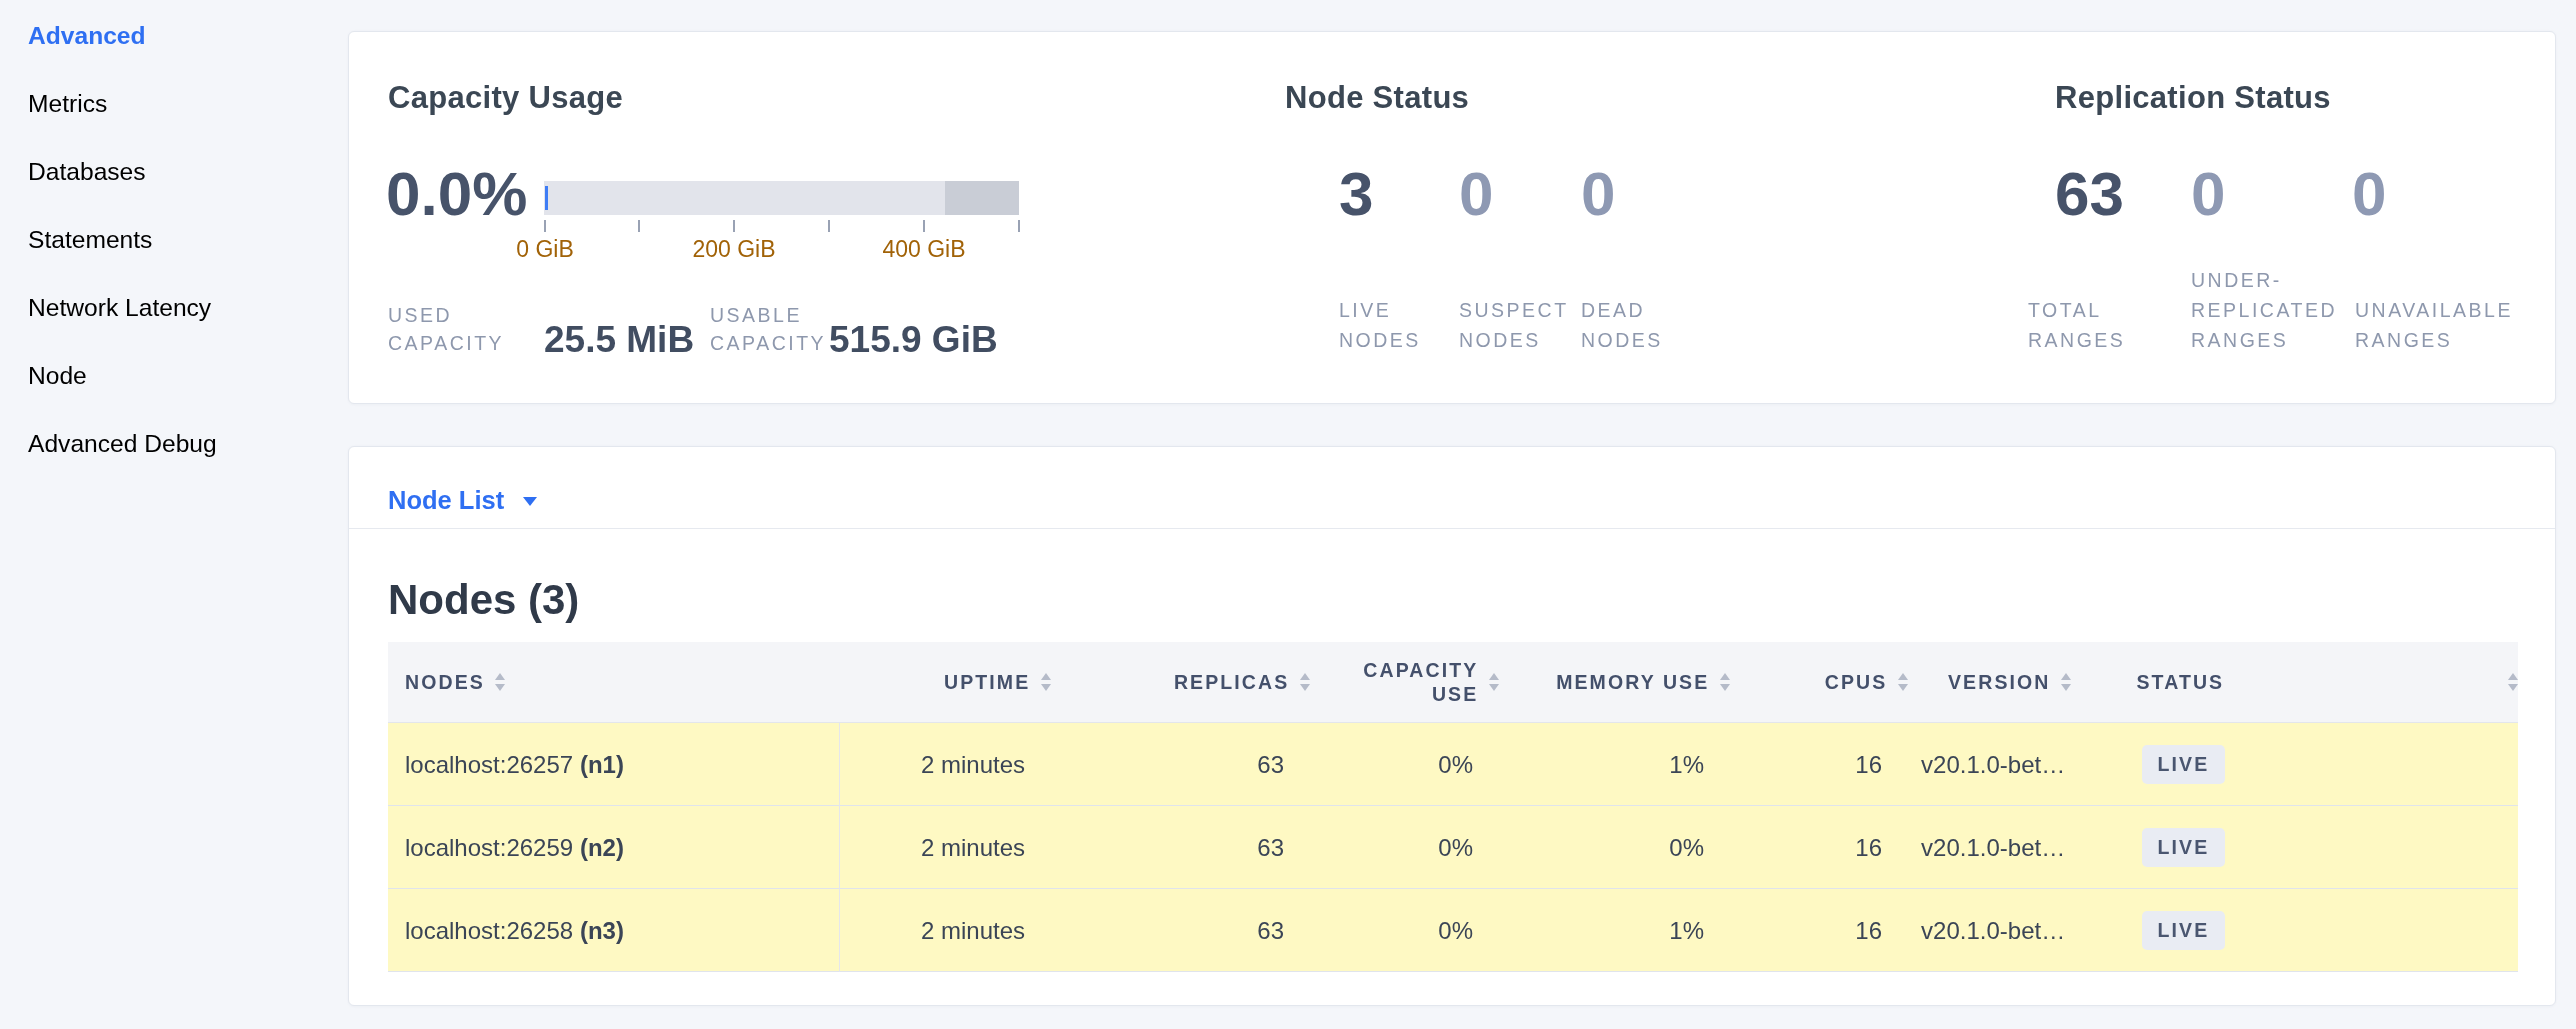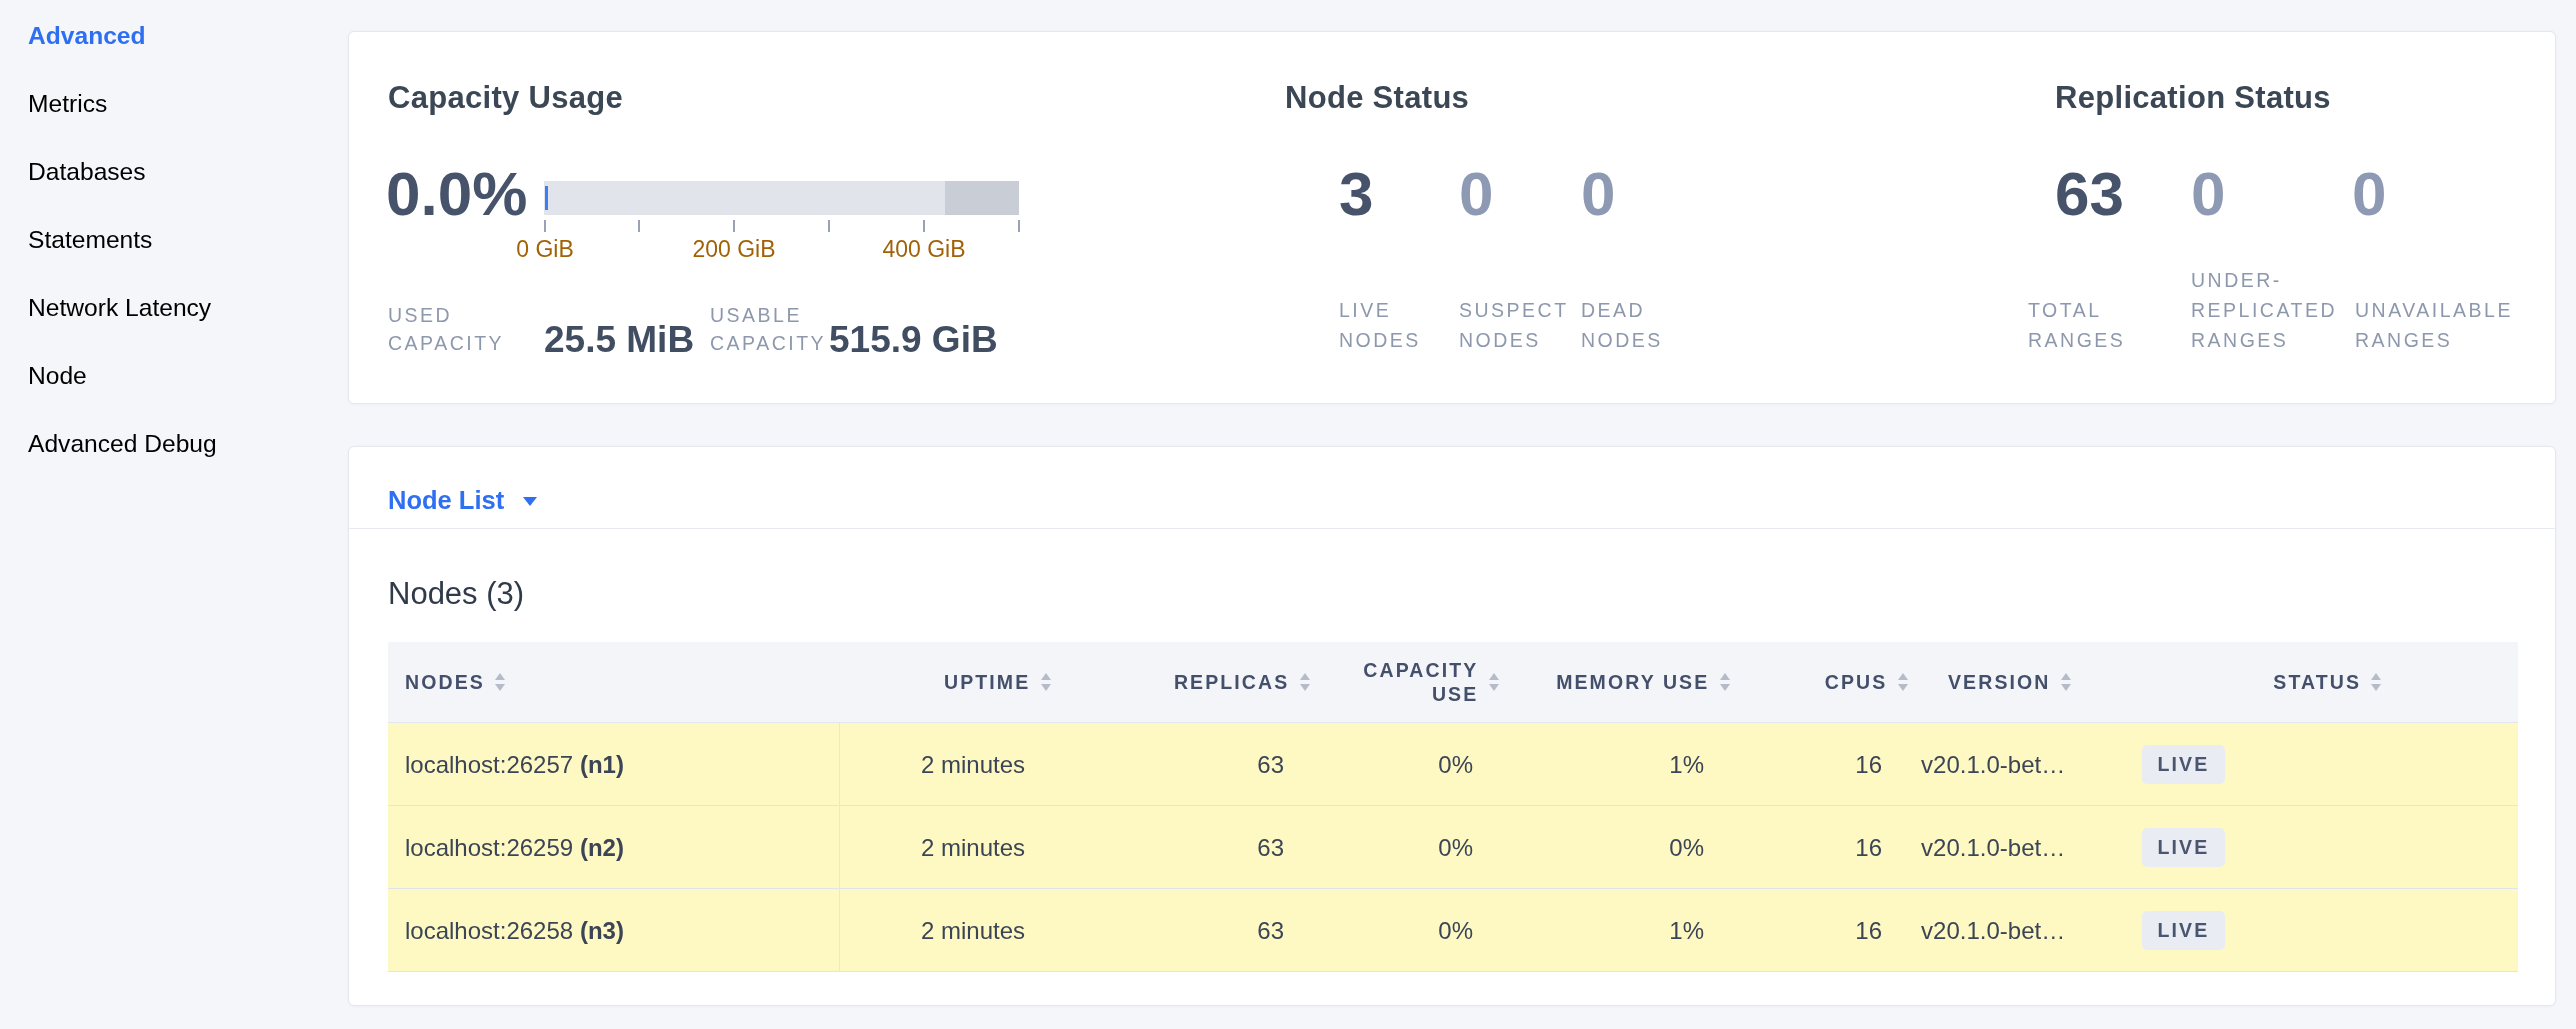--- a/index.html
+++ b/index.html
@@ -62,39 +62,39 @@
   .nodelist-bar { position:absolute; left:0; top:0; width:100%; height:82px; border-bottom:0.8px solid #e6e9ef; }
   .nodelist-toggle {
     position:absolute; left:39px; top:0; height:106px; display:flex; align-items:center; gap:18.7px;
     cursor:pointer;
   }
   .nodelist-toggle span { font-size:25.5px; font-weight:600; color:#2f6ff2; }
   .caret-down {
     width:0; height:0; border-left:7.6px solid transparent; border-right:7.6px solid transparent;
     border-top:9.3px solid #2f6ff2; margin-top:3.4px;
   }
-  .nodes-title { position:absolute; left:39px; top:129px; font-size:31px; font-weight:400; color:#303a49; }
+  .nodes-title { position:absolute; left:39px; top:129px; font-size:42px; font-weight:700; color:#303a49; }
 
   .ntable { position:absolute; left:39px; top:195px; width:2130px; }
   .trow {
     display:grid;
     grid-template-columns:452px 219px 259px 189px 231px 178px 212px 1fr;
     align-items:center;
   }
   .thead { height:81px; background:#f4f5f8; border-bottom:0.8px solid #e3e6ec; }
   .tbody-row { height:83px; border-bottom:0.8px solid #e0e4ec; background:#fef9c3; }
   .tbody-row .cell-node { border-right:0.8px solid #e4e6ed; }
 
   .th { display:flex; align-items:center; gap:10.2px; font-size:19.5px; font-weight:700;
         letter-spacing:2.1px; color:#44506b; }
   .th.left  { justify-content:flex-start; padding-left:17px; }
   .th.right { justify-content:flex-end; padding-right:8.5px; }
   .th .lbl2 { white-space:pre-line; text-align:right; line-height:24px; }
   .th.pl-version { justify-content:flex-start; padding-left:32px; }
-  .th.pl-status  { justify-content:center; padding-left:8.5px; }
+  .th.pl-status  { justify-content:space-between; padding-left:8.5px; }
 
   .sortstack { display:inline-flex; flex-direction:column; align-items:center; gap:3.4px; }
   .tri-up   { width:0; height:0; border-left:5.1px solid transparent; border-right:5.1px solid transparent; border-bottom:7.6px solid #b5bbc9; }
   .tri-down { width:0; height:0; border-left:5.1px solid transparent; border-right:5.1px solid transparent; border-top:7.6px solid #b5bbc9; }
 
   .cell { font-size:24px; color:#3b4556; }
   .cell-node { height:83px; display:flex; align-items:center; padding-left:17px; gap:6.8px; }
   .cell-node .addr { cursor:pointer; }
   .cell-node .nid { font-weight:700; }
   .cell.num { text-align:right; padding-right:34px; }

